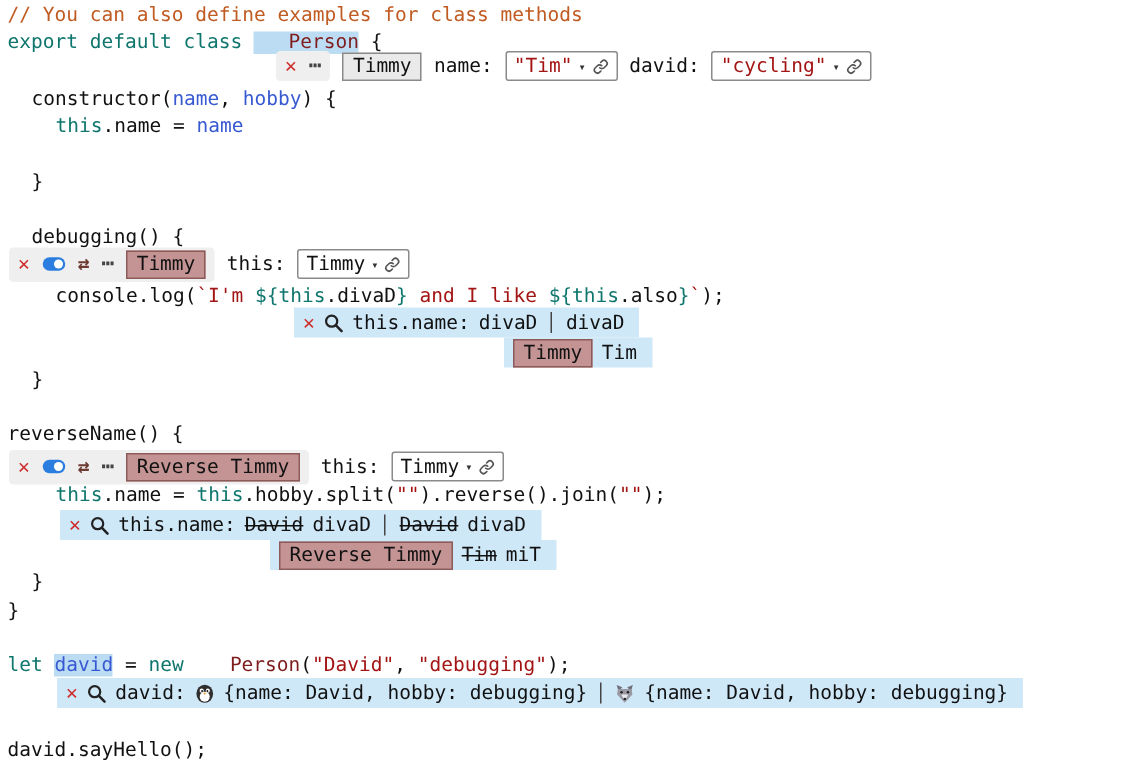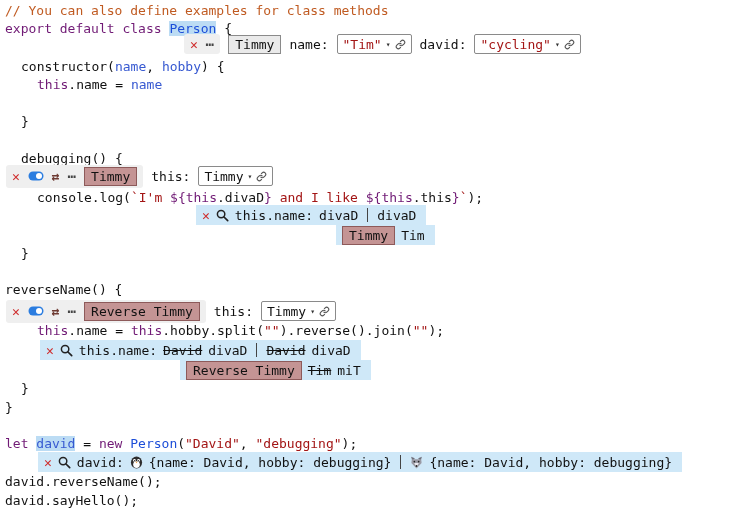--- a/index.html
+++ b/index.html
@@ -4,25 +4,25 @@
 <style>
   * { margin:0; padding:0; box-sizing:border-box; }
   html,body { background:#ffffff; }
   body {
     width:749px; height:516px; overflow:hidden; position:relative;
     font-family:"DejaVu Sans Mono","Liberation Mono",monospace;
     font-size:13px; color:#111111;
   }
   .page { position:relative; width:749px; height:384px; background:#ffffff; }
   .line { position:absolute; white-space:pre; height:18px; line-height:18px; }
-  .kw   { color:#701a75; }
+  .kw   { color:#0f766e; }
   .var  { color:#3759d1; }
   .str  { color:#a31515; }
   .cmt  { color:#c05b22; }
-  .cls  { color:#1d4ed8; }
+  .cls  { color:#7f1d1d;padding-left:23px; }
   .hl   { background:#bcdcf4; }
   .widget-row { position:absolute; display:flex; align-items:center; gap:8px; height:22px; white-space:pre; }
   .icon-strip { display:inline-flex; align-items:center; gap:8px; background:#efefef; border-radius:3px; padding:2px 6px; }
   .icon-x    { color:#cf2d2d; font-weight:bold; cursor:pointer; }
   .icon-rerun{ color:#6e3b33; font-weight:bold; }
   .icon-more { color:#444444; font-weight:bold; font-size:14px; }
   .chip { background:#c49494; border:1px solid #8d5a5a; padding:0 6px; height:19px; line-height:17px; display:inline-block; }
   .chip-gray { background:#eaeaea; border:1px solid #8a8a8a; padding:0 6px; height:19px; line-height:17px; display:inline-block; }
   .dropdown { display:inline-flex; align-items:center; gap:4px; background:#ffffff; border:1px solid #8a8a8a; border-radius:2px; padding:0 5px; height:20px; cursor:pointer; }
   .caret { font-size:8px; color:#333333; }
@@ -90,21 +90,21 @@
     <span class="dropdown">
       <span>Timmy</span>
       <span class="caret">▾</span>
       <svg width="11" height="11" viewBox="0 0 24 24" fill="none" stroke="#555" stroke-width="2.4" stroke-linecap="round">
           <path d="M10.5 13.5a4.5 4.5 0 0 0 6.4 0l3-3a4.5 4.5 0 1 0-6.4-6.4l-1.7 1.7"></path>
           <path d="M13.5 10.5a4.5 4.5 0 0 0-6.4 0l-3 3a4.5 4.5 0 1 0 6.4 6.4l1.7-1.7"></path>
         </svg>
     </span>
   </div>
 
-  <div class="line" style="top:189px;left:37px"><span>console.log(</span><span class="str">`I'm </span><span class="kw">${</span><span class="kw">this</span><span>.divaD</span><span class="kw">}</span><span class="str"> and I like </span><span class="kw">${</span><span class="kw">this</span><span>.this</span><span class="kw">}</span><span class="str">`</span><span>);</span></div>
+  <div class="line" style="top:189px;left:37px"><span>console.log(</span><span class="str">`I'm </span><span class="kw">${</span><span class="kw">this</span><span>.divaD</span><span class="kw">}</span><span class="str"> and I like </span><span class="kw">${</span><span class="kw">this</span><span>.also</span><span class="kw">}</span><span class="str">`</span><span>);</span></div>
 
   <div class="result" style="top:205px;left:196px">
     <span class="icon-x">✕</span>
     <svg width="13" height="13" viewBox="0 0 14 14">
         <circle cx="5.5" cy="5.5" r="4" fill="none" stroke="#222" stroke-width="1.6"></circle>
         <line x1="8.6" y1="8.6" x2="12.6" y2="12.6" stroke="#222" stroke-width="1.8" stroke-linecap="round"></line>
       </svg>
     <span>this.name:</span>
     <span>divaD</span>
     <span class="sep"></span>
@@ -192,16 +192,15 @@
         <polygon points="12.8,0.8 8.8,2.4 11.4,5.6" fill="#6f6f7a"></polygon>
         <polygon points="2,3.5 12,3.5 12.5,7.5 7,13.5 1.5,7.5" fill="#9a9aa5"></polygon>
         <polygon points="4.6,7.5 9.4,7.5 7,12.4" fill="#e9e9ef"></polygon>
         <circle cx="4.7" cy="6" r="0.9" fill="#222"></circle>
         <circle cx="9.3" cy="6" r="0.9" fill="#222"></circle>
         <circle cx="7" cy="10.8" r="1" fill="#222"></circle>
       </svg>
     <span>{name: David, hobby: debugging}</span>
   </div>
 
-  <div class="line" style="top:473px;left:5px">david.reverseName();</div>
   <div class="line" style="top:492px;left:5px">david.sayHello();</div>
 
 </div>
 
 </body></html>

